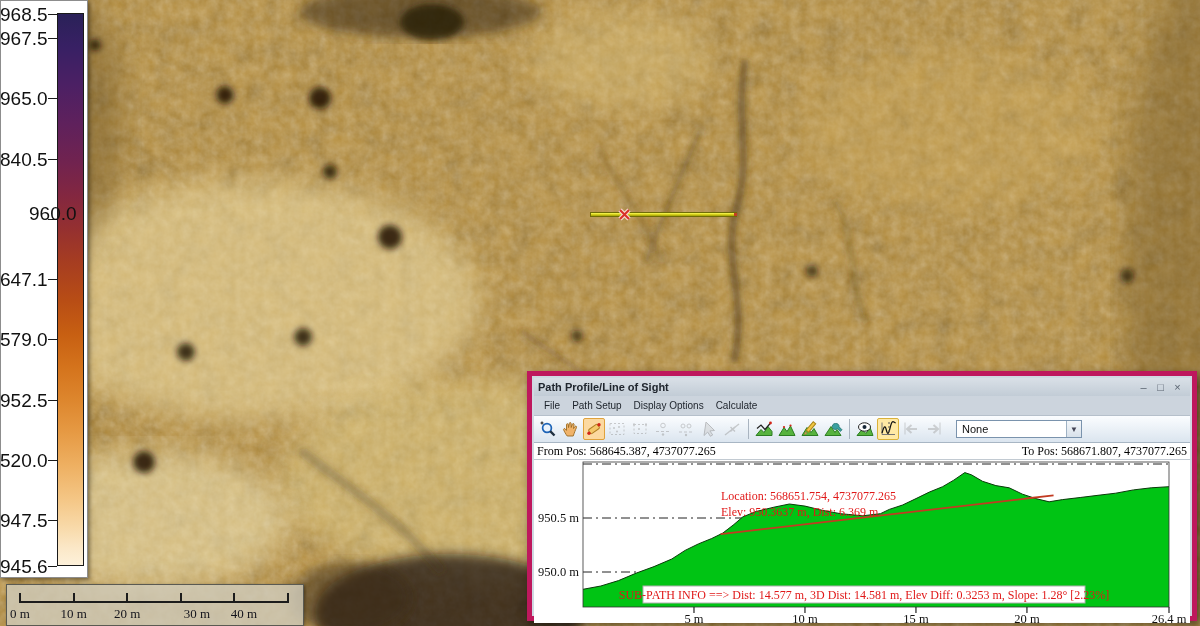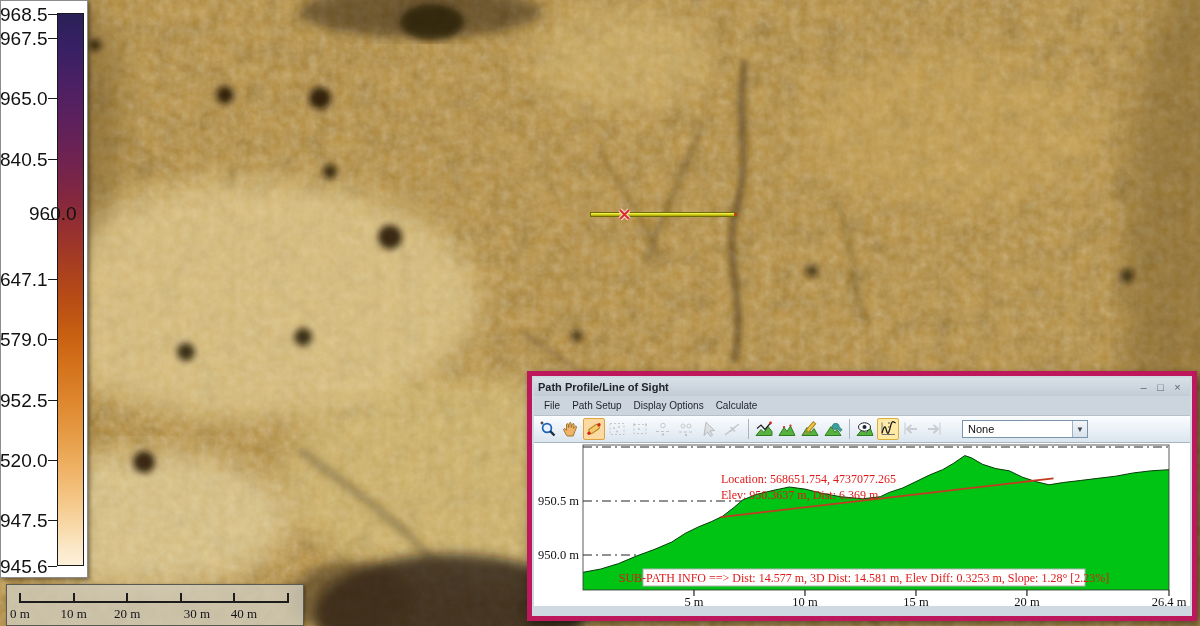--- a/index.html
+++ b/index.html
@@ -46,21 +46,21 @@
   .menu-item{font-size:10px;color:#1c222a;padding:2px 6px;}
   #toolbar{height:27px;display:flex;align-items:center;
     background:linear-gradient(#fbfdff,#dbe5ef);border-bottom:1px solid #a8b6c4;padding:0 3px;}
   .tb-icon{width:22px;height:22px;display:flex;align-items:center;justify-content:center;
     border:1px solid transparent;border-radius:2px;margin-right:1px;}
   .tb-icon.selected{background:#fcd9a0;border-color:#e0a23c;}
   .tb-icon.selected-alt{background:#ffe9a4;border-color:#d9b13a;}
   .tb-icon.disabled{filter:grayscale(1) opacity(.45);}
   .tb-sep{width:1px;height:20px;background:#a9b4c0;margin:0 4px;}
   #tb-dropdown{display:flex;align-items:center;width:126px;height:18px;background:#fff;
-    border:1px solid #7a93ad;margin-left:16px;}
+    border:1px solid #7a93ad;margin-left:10px;}
   #tb-dropdown .dd-value{flex:1;font-size:11px;color:#111;padding-left:5px;}
   #tb-dropdown .dd-btn{width:15px;height:100%;background:linear-gradient(#f4f7fa,#d8e1ea);
     border-left:1px solid #9fb2c4;font-size:8px;color:#445;display:flex;align-items:center;justify-content:center;}
   #posrow{height:17px;background:#fff;border-bottom:1px solid #c2cad2;display:flex;align-items:center;
     font-family:"Liberation Serif","DejaVu Serif",serif;font-size:12px;color:#000;padding:0 3px;}
   #from-pos{flex:1;text-align:left;}
   #to-pos{text-align:right;}
   #chart-wrap{height:163px;background:#fff;position:relative;}
   #chart-wrap svg{display:block;}
 </style>
@@ -317,20 +317,24 @@
               <path d="M16 2.5v12" stroke="#999"></path>
               <path d="M4 9h9M9.5 5L14 9l-4.5 4" stroke="#c8a21a" fill="none" stroke-width="2"></path>
             </svg>
           </span>
         </span>
       <div id="tb-dropdown">
         <span class="dd-value">None</span>
         <span class="dd-btn">▼</span>
       </div>
     </div>
+    <div id="posrow">
+      <span id="from-pos">From Pos: 568645.387, 4737077.265</span>
+      <span id="to-pos">To Pos: 568671.807, 4737077.265</span>
+    </div>
     <div id="chart-wrap">
         <svg width="662" height="163" viewBox="0 0 662 163">
           <line x1="49" x2="635" y1="4" y2="4" stroke="#222" stroke-width="1" stroke-dasharray="9 4 2 4"></line>
           <line x1="49" x2="635" y1="58" y2="58" stroke="#222" stroke-width="1" stroke-dasharray="9 4 2 4"></line>
           <text x="45" y="62" text-anchor="end" font-family="Liberation Serif, DejaVu Serif, serif" font-size="12.5" fill="#111">950.5 m</text>
           <line x1="49" x2="635" y1="112" y2="112" stroke="#222" stroke-width="1" stroke-dasharray="9 4 2 4"></line>
           <text x="45" y="116" text-anchor="end" font-family="Liberation Serif, DejaVu Serif, serif" font-size="12.5" fill="#111">950.0 m</text>
           <path d="M49,147 L49.0,129.3 L66.8,126.0 L84.5,120.6 L102.3,113.1 L120.0,106.6 L137.8,99.0 L151.1,90.4 L164.4,83.9 L177.7,78.5 L188.8,73.1 L199.9,64.5 L208.8,56.9 L222.1,51.5 L239.9,47.2 L255.4,44.0 L271.0,46.1 L288.7,50.4 L306.5,53.7 L328.7,55.8 L346.4,53.7 L355.3,49.4 L368.6,45.0 L382.0,38.6 L395.3,32.1 L408.6,26.7 L419.7,20.2 L430.8,12.6 L437.4,14.8 L448.5,21.3 L461.9,25.6 L475.2,27.8 L488.5,34.2 L501.8,38.6 L515.1,41.8 L528.5,39.6 L546.2,37.5 L564.0,35.3 L581.7,33.2 L599.5,29.9 L617.2,27.8 L635.0,26.7 L635,147 Z" fill="#00c414"></path>
           <path d="M49.0,129.3 L66.8,126.0 L84.5,120.6 L102.3,113.1 L120.0,106.6 L137.8,99.0 L151.1,90.4 L164.4,83.9 L177.7,78.5 L188.8,73.1 L199.9,64.5 L208.8,56.9 L222.1,51.5 L239.9,47.2 L255.4,44.0 L271.0,46.1 L288.7,50.4 L306.5,53.7 L328.7,55.8 L346.4,53.7 L355.3,49.4 L368.6,45.0 L382.0,38.6 L395.3,32.1 L408.6,26.7 L419.7,20.2 L430.8,12.6 L437.4,14.8 L448.5,21.3 L461.9,25.6 L475.2,27.8 L488.5,34.2 L501.8,38.6 L515.1,41.8 L528.5,39.6 L546.2,37.5 L564.0,35.3 L581.7,33.2 L599.5,29.9 L617.2,27.8 L635.0,26.7" fill="none" stroke="#0a3a0a" stroke-width="1"></path>
           <line x1="186.62121212121212" y1="74.19999999999754" x2="519.5757575757576" y2="35.31999999999607" stroke="#c23b22" stroke-width="1.8"></line>

